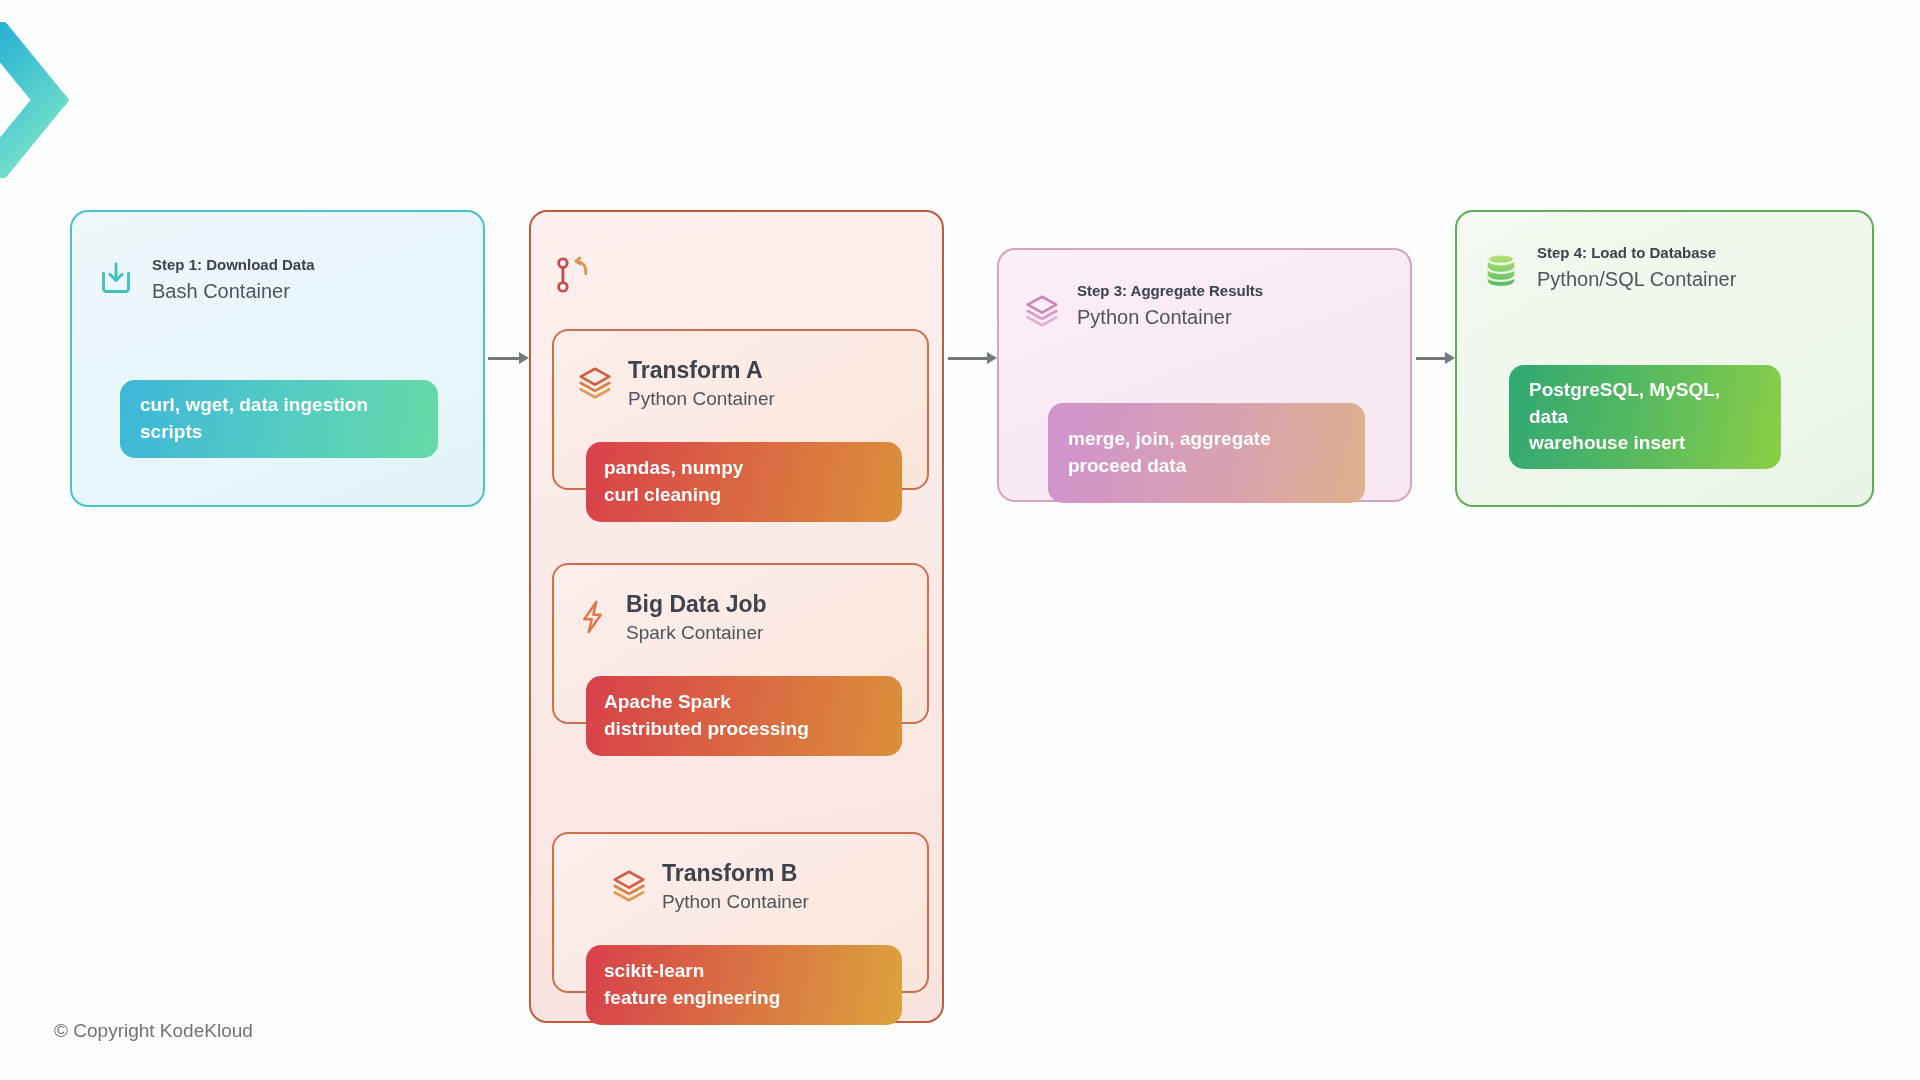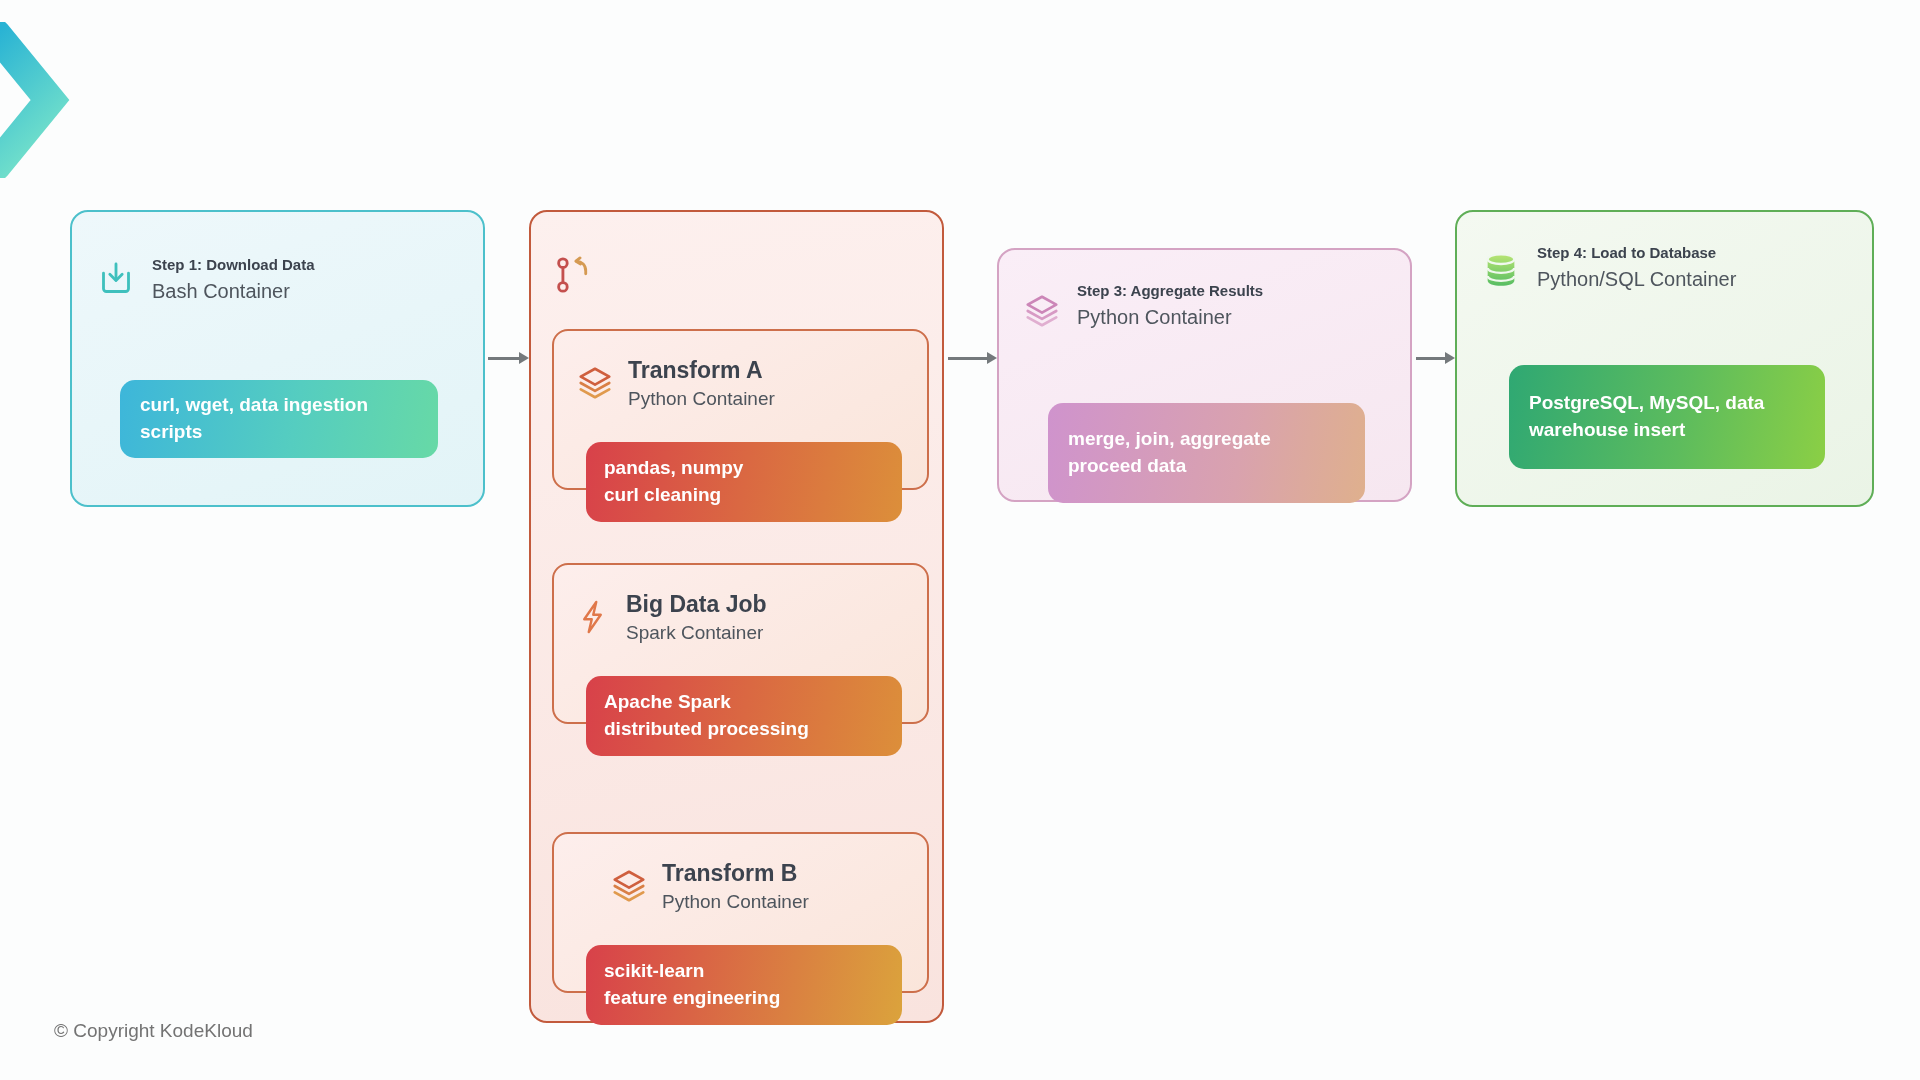--- a/index.html
+++ b/index.html
@@ -44,21 +44,21 @@
   
   .pill{
     position:absolute;border-radius:15px;box-sizing:border-box;
     color:#ffffff;font-size:19px;font-weight:600;line-height:1.42;
     padding:5px 20px;display:flex;flex-direction:column;justify-content:center;
   }
   .step1 .pill{left:48px;top:168px;width:318px;min-height:78px;
     background:linear-gradient(100deg,#3db6da 0%,#55cdc0 55%,#67d9a6 100%);}
   .step3 .pill{left:49px;top:153px;width:317px;min-height:100px;
     background:linear-gradient(100deg,#cf93cd 0%,#d9a2ae 60%,#dfb08d 100%);}
-  .step4 .pill{left:52px;top:153px;width:316px;min-height:104px;
+  .step4 .pill{left:52px;top:153px;width:272px;min-height:104px;
     background:linear-gradient(100deg,#2fa873 0%,#5dbc5d 55%,#8bcf45 100%);}
 
   
   .sub-box{
     position:absolute;left:21px;width:377px;height:161px;border-radius:16px;box-sizing:border-box;
     border:2px solid #cd6f4b;background:linear-gradient(150deg,#fdeeec 0%,#fae5da 100%);
   }
   .sub1{top:117px;} .sub2{top:351px;} .sub3{top:620px;padding-left:34px;}
   .sub-header{display:flex;align-items:center;gap:14px;padding:26px 20px 0 22px;}
   .sub-title{font-size:23px;font-weight:700;color:#3c434e;line-height:1.2;}

